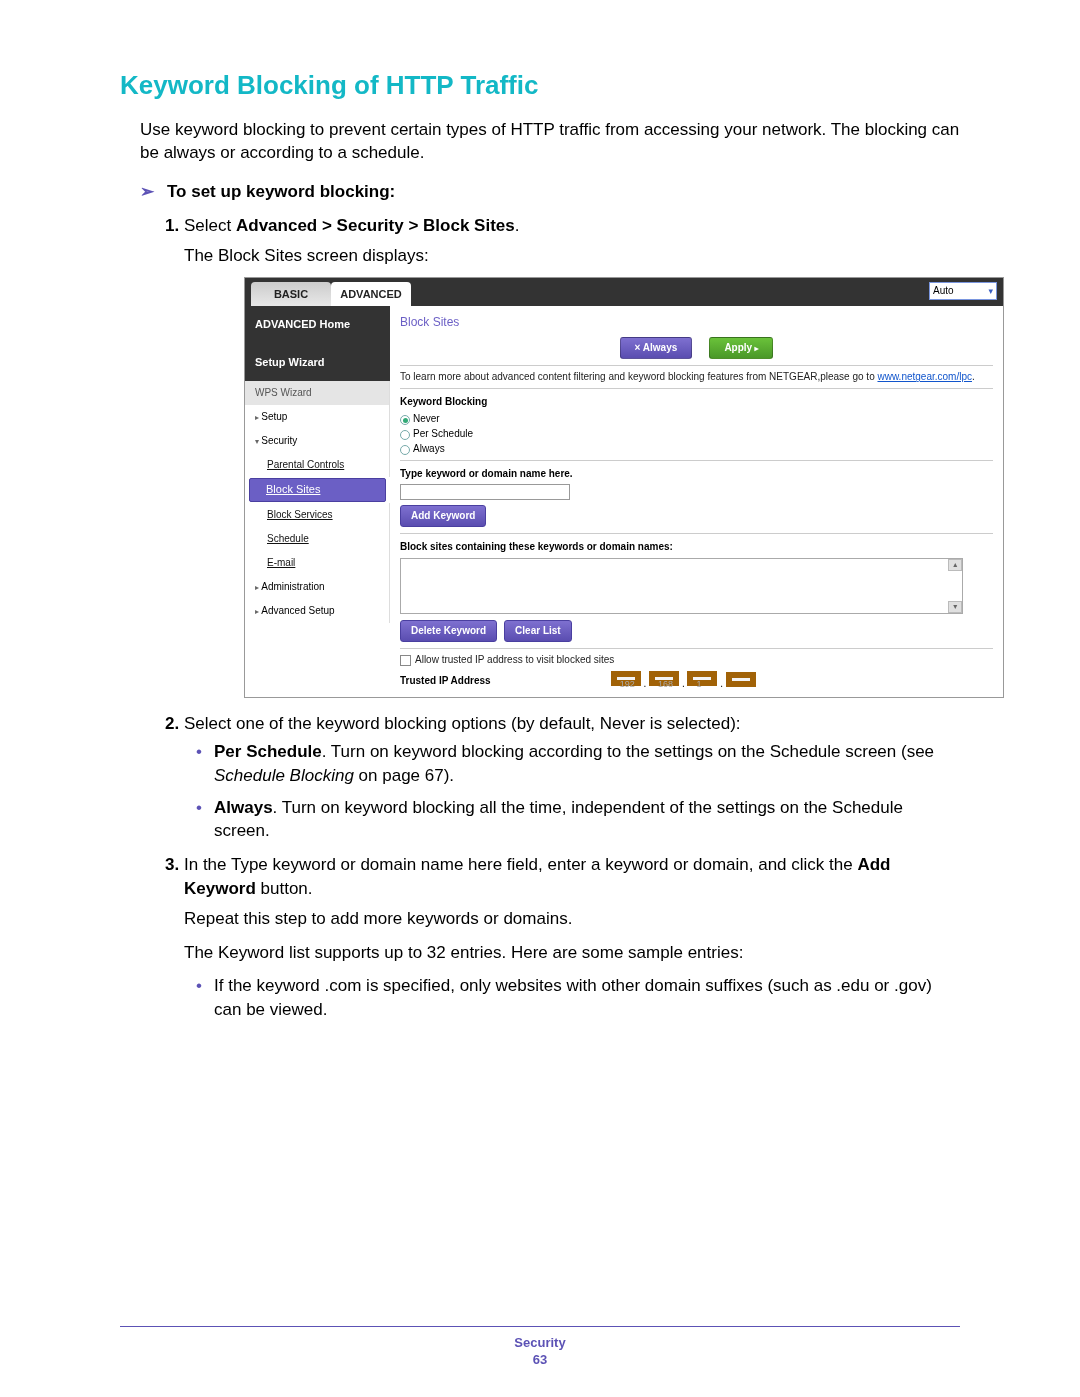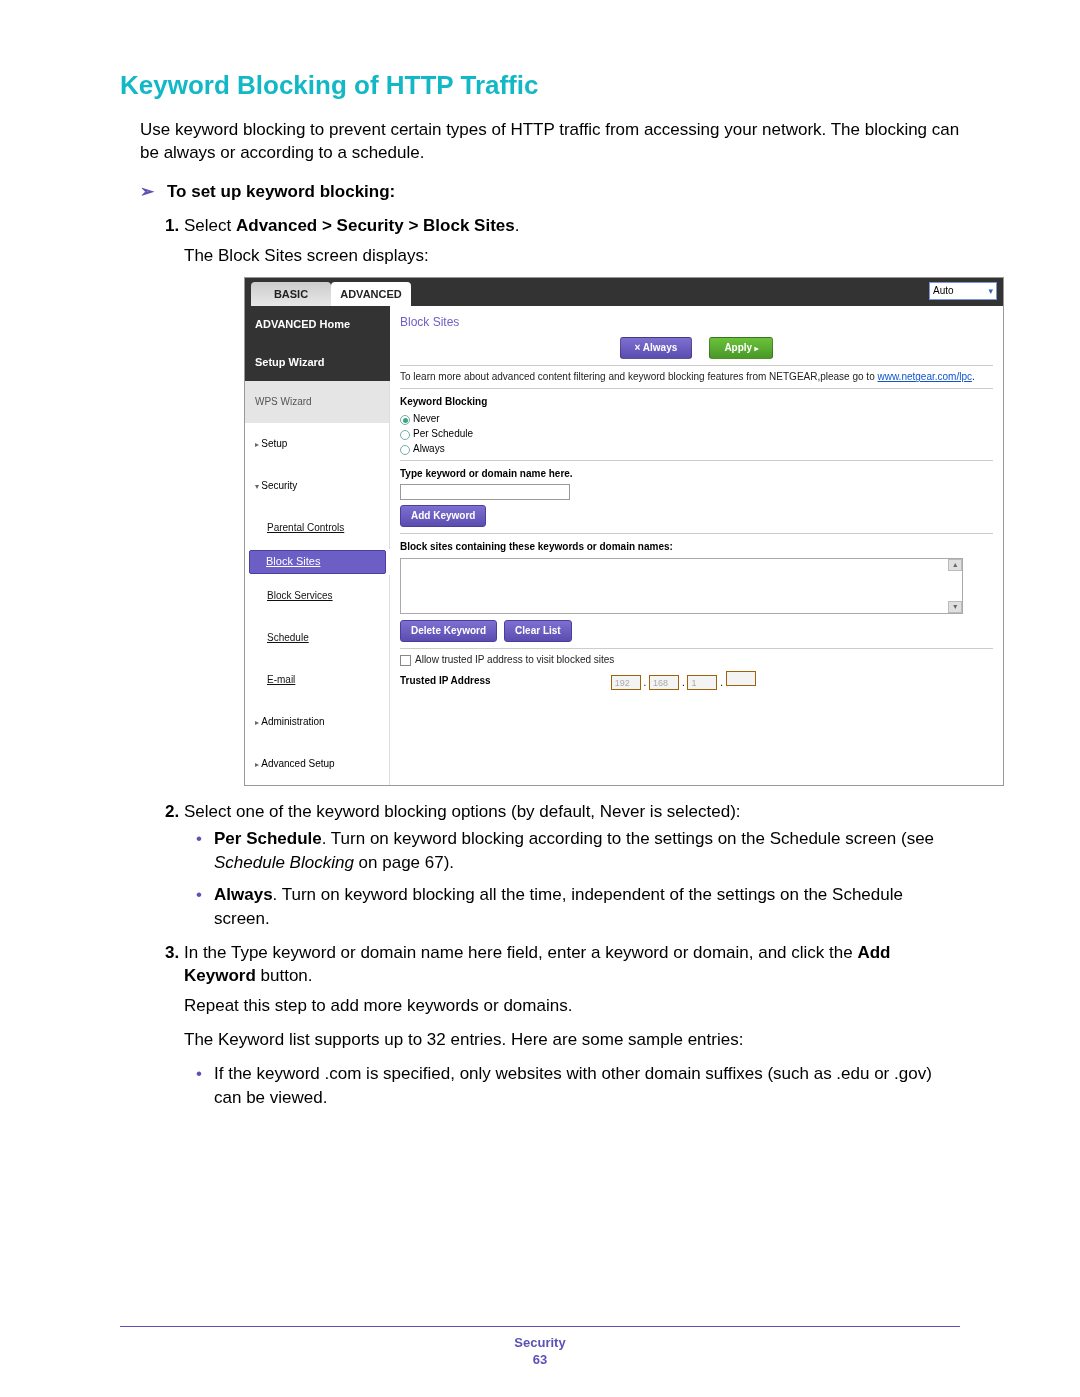--- a/index.html
+++ b/index.html
@@ -84,21 +84,21 @@
     position: absolute; right: 6px; top: 4px;
     width: 68px; height: 18px; background: #fff;
     border: 1px solid #7a96df; font-size: 10px;
     display: flex; align-items: center; justify-content: space-between;
     padding: 0 3px;
   }
   .lang-select .arrow { color: #3a5fc3; font-size: 9px; }
   .ss-body { display: flex; background: #fff; min-height: 370px; }
   .ss-side { width: 145px; background: #fff; }
   .side-item {
-    padding: 14px 10px; font-size: 10px;
+    padding: 5px 10px; font-size: 10px;
     border-right: 1px solid #ddd;
   }
   .side-dark {
     background: #333; color: #fff; font-weight: bold;
     padding: 11px 10px;
   }
   .side-gray { background: #e5e5e5; color: #555; }
   .side-exp::before { content: "▾ "; font-size: 8px; color: #666; }
   .side-col::before { content: "▸ "; font-size: 8px; color: #666; }
   .side-sub { padding-left: 22px; text-decoration: underline; color: #111; }
@@ -130,21 +130,21 @@
   .text-input { border: 1px solid #999; height: 16px; width: 170px; background: #fff; display: block; margin: 3px 0; }
   .btn-sm { background: linear-gradient(#7e70d0,#5a4db0); color:#fff; font-weight:bold; font-size:10px; padding: 3px 10px; border-radius:3px; border: 1px solid #4a3fa0; display:inline-block; margin: 2px 4px 2px 0;}
   .listbox {
     border: 1px solid #aaa; width: 95%; height: 56px; margin: 4px 0;
     display: flex; flex-direction: column; justify-content: space-between;
   }
   .listbox .scroll { width: 14px; align-self: flex-end; }
   .listbox .sb { height: 12px; background: #e0e0e0; border: 1px solid #bbb; font-size: 8px; text-align: center; line-height: 10px; color: #666;}
   .chk { display:inline-block; width:11px; height:11px; border:1px solid #888; margin-right:4px; vertical-align:middle;}
   .ip-row { display: flex; align-items: center; margin-top: 4px; font-size: 10px; justify-content: space-between; width: 60%;}
-  .ip-box { width: 30px; height: 15px; border: 1px solid #a16207; background: #f4f4f4; color: #aaa; font-size: 9px; padding: 1px 3px; display: inline-block; text-align: left;}
+  .ip-box { width: 30px; height: 15px; border: 6px solid #a16207; background: #f4f4f4; color: #aaa; font-size: 9px; padding: 1px 3px; display: inline-block; text-align: left;}
   .footer {
     position: absolute; bottom: 30px; left: 0; right: 0;
     text-align: center; font-size: 13px; color: #5c52b5; font-weight: bold;
   }
   .footer .rule { border-top: 1px solid #5c52b5; width: 840px; margin: 0 auto 8px auto; }
   .footer .pg { margin-top: 2px; }
 </style>
 </head>
 <body>
 

